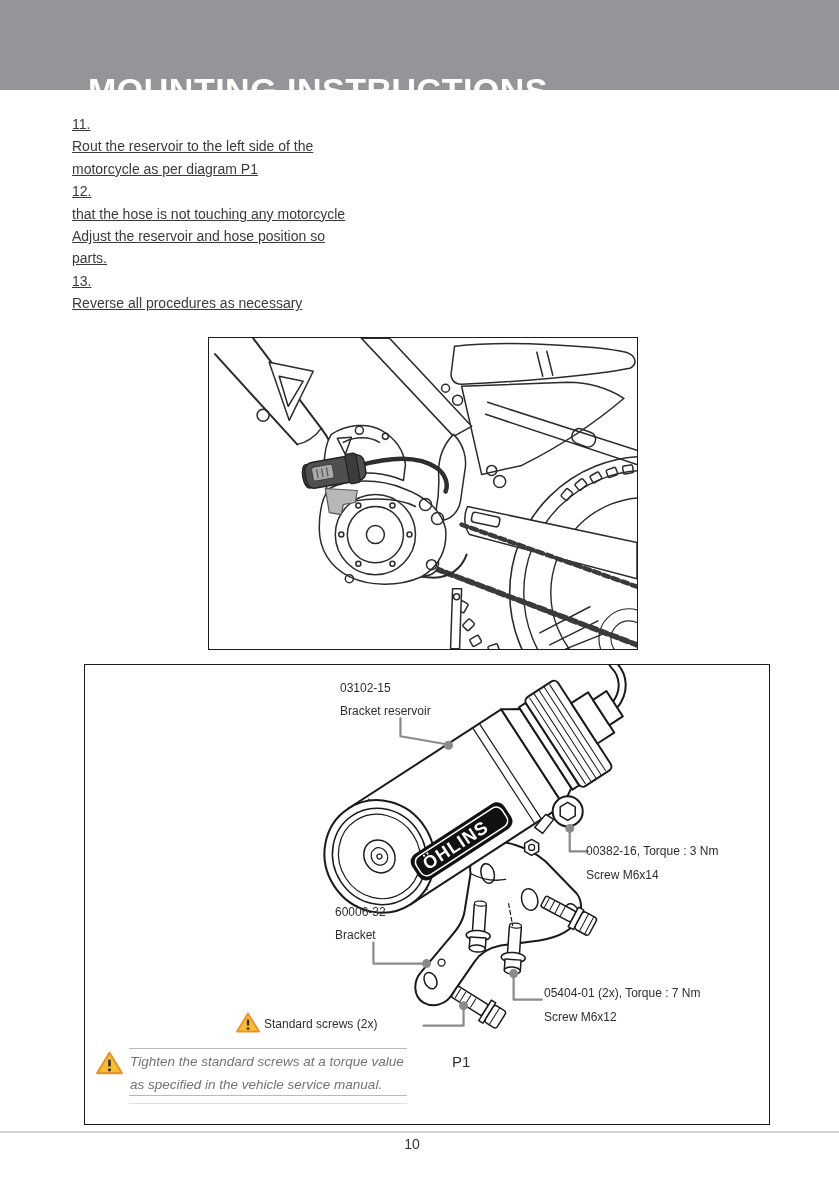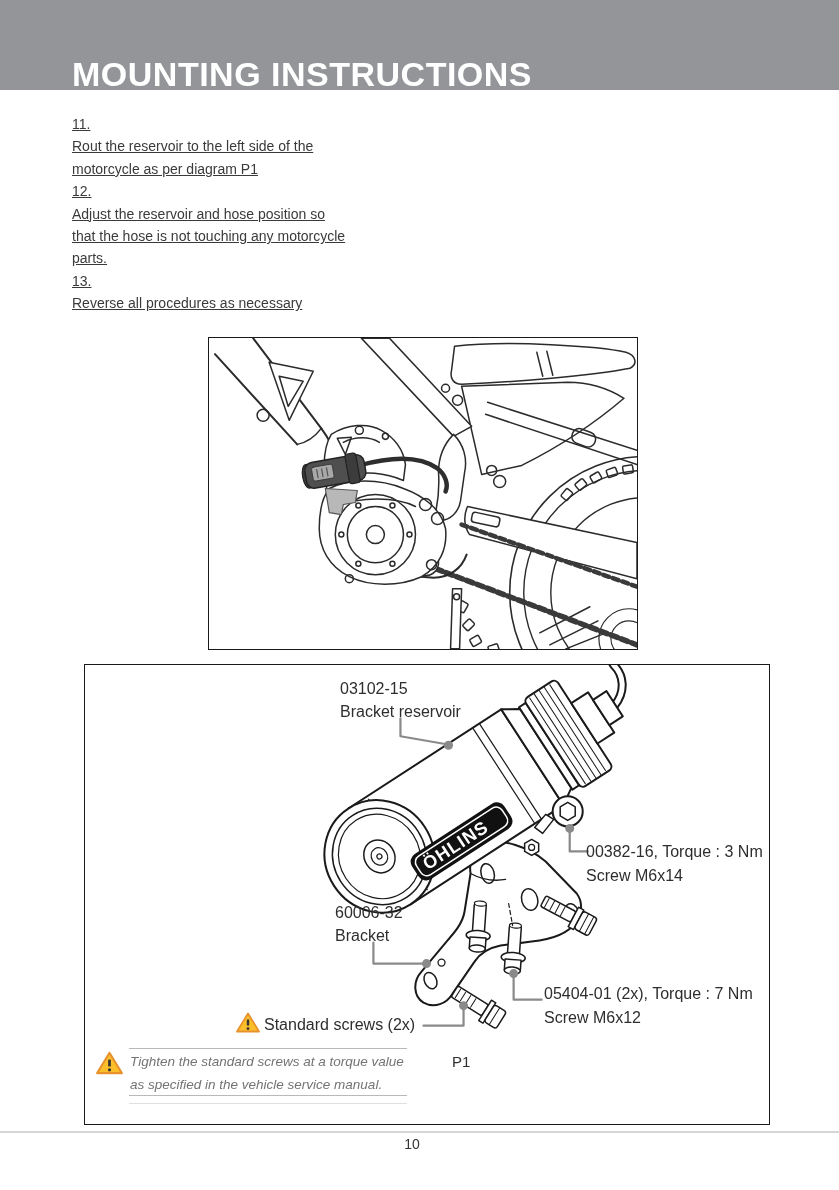--- a/index.html
+++ b/index.html
@@ -1,26 +1,26 @@
 <!DOCTYPE html>
 <html><head>
 <meta charset="utf-8">
 <style>
   html,body{margin:0;padding:0;background:#fff;}
   .page{position:relative;width:839px;height:1190px;background:#fff;overflow:hidden;
         font-family:"Liberation Sans", sans-serif;color:#333;}
   .hdr{position:absolute;left:0;top:0;width:839px;height:90px;background:#939598;}
-  .hdr h1{position:absolute;left:72px;top:57px;margin:0;font-size:34px;line-height:1;
+  .hdr h1{position:absolute;left:72px;top:57px;margin:16px;font-size:34px;line-height:1;
           font-weight:bold;color:#fff;letter-spacing:.5px;white-space:nowrap;}
   .instructions{position:absolute;left:72px;top:113px;font-size:14px;line-height:22.4px;color:#3a3a3a;text-decoration:underline;}
   .figbox{position:absolute;border:1.5px solid #1a1a1a;box-sizing:border-box;background:#fff;}
   .fig1{left:208px;top:337px;width:430px;height:313px;}
   .fig2{left:84px;top:664px;width:686px;height:461px;}
   .figbox svg{position:absolute;left:0;top:0;width:100%;height:100%;}
-  .lbl{position:absolute;font-size:16px;line-height:23px;color:#2e2e2e;white-space:nowrap;}
+  .lbl{position:absolute;font-size:12px;line-height:23px;color:#2e2e2e;white-space:nowrap;}
   .note-line{position:absolute;font-size:13.5px;font-style:italic;color:#737373;white-space:nowrap;}
   .rule{position:absolute;height:1px;background:#b9b9b9;}
   .rule.faint{background:#e0e0e0;}
   .warn{position:absolute;}
   .p1ref{position:absolute;font-size:15px;color:#2e2e2e;}
   .footer-rule{position:absolute;left:0;top:1131px;width:839px;height:2px;background:#d6d6d6;}
   .pagenum{position:absolute;left:0;top:1136px;width:824px;text-align:center;font-size:14px;color:#333;}
 </style>
 </head>
 <body>
@@ -29,22 +29,22 @@
 
   <div class="hdr">
     <h1>MOUNTING INSTRUCTIONS</h1>
   </div>
 
   <div class="instructions">
     <div>11.</div>
     <div>Rout the reservoir to the left side of the</div>
     <div>motorcycle as per diagram P1</div>
     <div>12.</div>
+    <div>that the hose is not touching any motorcycle</div>
     <div>Adjust the reservoir and hose position so</div>
-    <div>that the hose is not touching any motorcycle</div>
     <div>parts.</div>
     <div>13.</div>
     <div>Reverse all procedures as necessary</div>
   </div>
 
   <div class="figbox fig1">
     <svg viewBox="0 0 427 310" stroke="#2b2b2b" fill="none" stroke-width="1.5" stroke-linecap="round" stroke-linejoin="round">
 
       <g>
         <circle cx="436" cy="254" r="95" stroke-width="1.4"></circle>

